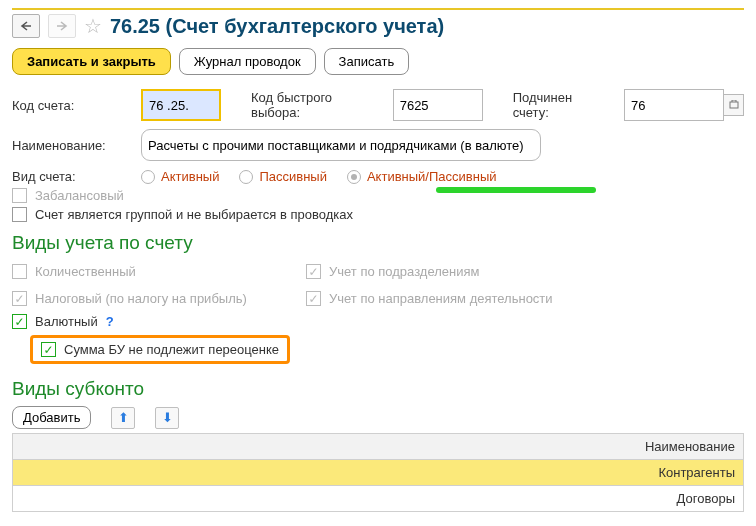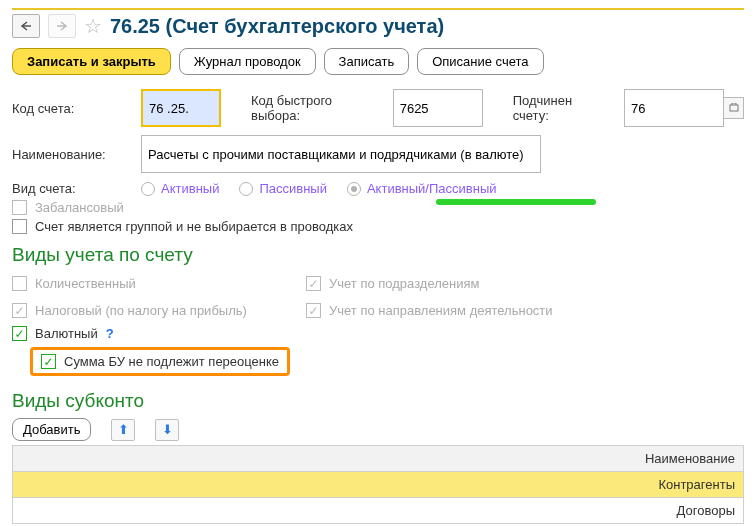--- a/index.html
+++ b/index.html
@@ -39,34 +39,34 @@
     font-weight: 700;
   }
   .form-row { display: flex; align-items: center; gap: 24px; margin-bottom: 8px; }
   .lbl { min-width: 105px; }
   .lbl2 { margin-left: 6px; }
   .input {
     border: 1px solid #b8b8b8;
     padding: 3px 6px;
     font-size: 13px;
     background: #fff;
-    height: 38px;
+    height: 32px;
   }
   .input.code-hl {
     border: 2px solid #f0c000;
     background: #dbe7ff;
   }
   .code-wrap { display: inline-flex; }
   .parent-wrap { display: inline-flex; align-items: center; }
   .ddl-btn {
     width: 20px; height: 22px; border: 1px solid #b8b8b8; border-left: none;
     background: #f6f6f6; display: inline-flex; align-items: center; justify-content: center; cursor: pointer; font-size: 10px; color: #555;
   }
   .radio-group { display: flex; gap: 20px; align-items: center; position: relative; }
-  .radio-item { display: inline-flex; align-items: center; gap: 6px; color: #8b5cf6; }
+  .radio-item { display: inline-flex; align-items: center; gap: 6px; color: #c2410c; }
   .radio-circle {
     width: 14px; height: 14px; border: 1px solid #b3b3b3; border-radius: 50%; position: relative; display: inline-block;
   }
   .radio-circle.sel::after { content:""; position: absolute; inset: 3px; background: #b3b3b3; border-radius: 50%; }
   .green-mark {
     position: absolute; height: 6px; background: #2cd42c; border-radius: 3px;
     left: 295px; top: 18px; width: 160px;
   }
   .chk-row { display: flex; align-items: center; gap: 8px; margin: 4px 0; }
   .chk {
@@ -118,21 +118,20 @@
       </svg>
   </button>
   <span class="star">☆</span>
   <span class="page-title">76.25 (Счет бухгалтерского учета)</span>
 </div>
 
 <div class="action-buttons">
   <button class="btn primary">Записать и закрыть</button>
   <button class="btn">Журнал проводок</button>
   <button class="btn">Записать</button>
-  <button class="btn">Описание счета</button>
 </div>
 
 <div class="form-row">
   <span class="lbl">Код счета:</span>
   <span class="code-wrap">
     <input class="input code-hl" style="width: 80px;" value="76 .25.">
   </span>
   <span class="lbl2">Код быстрого выбора:</span>
   <input class="input" style="width: 90px;" value="7625">
   <span class="lbl2">Подчинен счету:</span>
@@ -142,21 +141,21 @@
       <svg width="10" height="10">
           <rect x="1" y="2" width="8" height="6" fill="none" stroke="#777"></rect>
           <path d="M3 2 V0 H7 V2" fill="none" stroke="#777"></path>
         </svg>
     </span>
   </span>
 </div>
 
 <div class="form-row">
   <span class="lbl">Наименование:</span>
-  <input class="input" style="width: 400px;" value="Расчеты с прочими поставщиками и подрядчиками (в валюте)">
+  <input class="input" style="width: 400px; border-radius: 9px;" value="Расчеты с прочими поставщиками и подрядчиками (в валюте)">
 </div>
 
 <div class="form-row" style="position:relative; margin-bottom:4px">
   <span class="lbl">Вид счета:</span>
   <span class="radio-group">
     <span class="radio-item">
         <span class="radio-circle"></span>
         <span>Активный</span>
       </span>
     <span class="radio-item">

